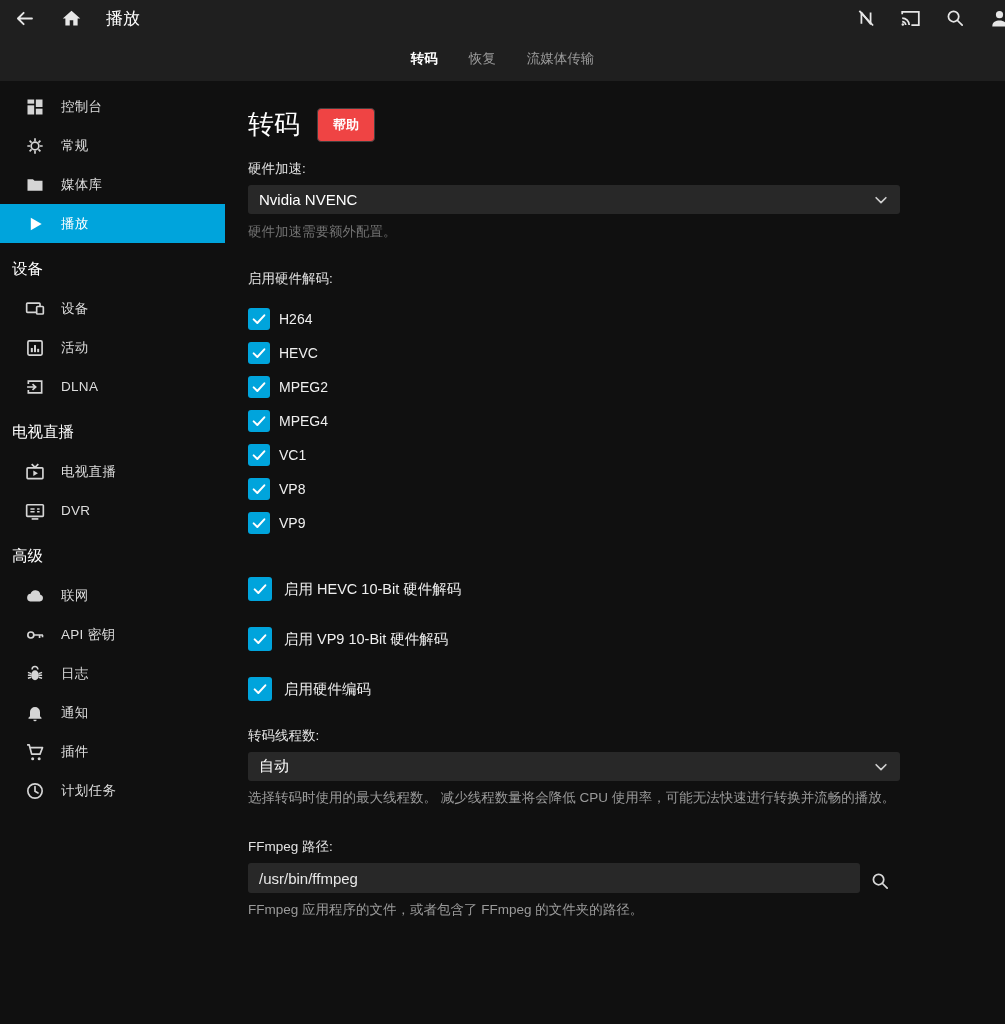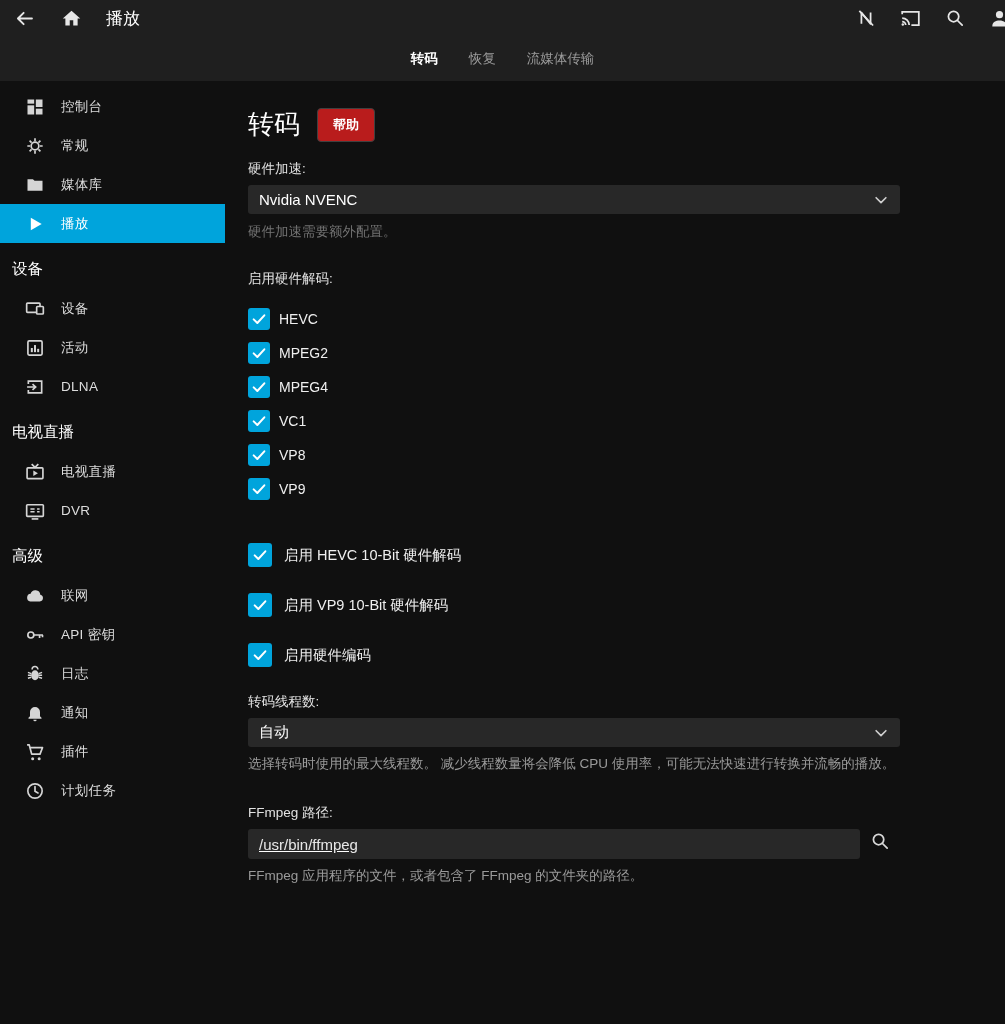--- a/index.html
+++ b/index.html
@@ -30,21 +30,21 @@
   .nav-item { display:flex; align-items:center; height:39px; padding-left:25px; cursor:pointer; color:#dcdcdc; text-decoration:none; }
   .nav-item .nav-icon { width:20px; height:20px; margin-right:16px; color:#d5d5d5; }
   .nav-item .nav-label { font-size:13.5px; letter-spacing:.3px; }
   .nav-item.active { background:#00a4dc; color:#fff; }
   .nav-item.active .nav-icon { color:#fff; }
 
   
   .content { padding:26px 0 0 23px; width:780px; }
   .title-row { display:flex; align-items:center; gap:17px; margin-bottom:18px; }
   .main-title { font-size:26px; font-weight:400; color:#fff; }
-  .help-btn { background:#b91c1c; border:1px solid #404040; color:#fff; font-weight:bold;
+  .help-btn { background:#ef4444; border:1px solid #404040; color:#fff; font-weight:bold;
               font-size:13px; padding:7px 15px; border-radius:4px; cursor:pointer; font-family:inherit; }
 
   .field-label { font-size:13.5px; color:#e2e2e2; margin-bottom:7px; }
   .select-box { width:652px; height:29px; background:#282828; border-radius:3px;
                 display:flex; align-items:center; justify-content:space-between;
                 padding:0 10px 0 11px; cursor:pointer; }
   .select-value { font-size:15px; color:#fff; }
   .chevron { color:#cfcfcf; }
   .accent-link { display:inline-block; margin-top:9px; font-size:13.5px; color:#737373; text-decoration:none; cursor:pointer; }
 
@@ -54,21 +54,21 @@
   .checkbox { width:22px; height:22px; background:#00a4dc; border-radius:3px;
               display:flex; align-items:center; justify-content:center; flex:0 0 auto; }
   .check-row .check-label { margin-left:9px; font-size:14px; color:#efefef; }
   .big-checks { margin-top:43px; }
   .big-checks .check-row { margin-bottom:26px; }
   .big-checks .checkbox { width:24px; height:24px; }
   .big-checks .check-label { margin-left:12px; font-size:14.5px; }
 
   .form-group { margin-top:31px; }
   .help-text { margin-top:8px; font-size:13.5px; color:#9a9a9a; }
-  .input-row { display:flex; align-items:flex-start;text-decoration:underline; }
+  .input-row { display:flex; align-items:flex-end; }
   .text-input { background:#282828; border:none; border-radius:3px; height:30px;
                 color:#e8e8e8; font-size:15px; padding:0 11px; font-family:inherit; outline:none; }
   .w-path { width:612px; }
   .search-btn { background:none; border:none; margin-left:8px; padding:2px; cursor:pointer; color:#d8d8d8; }
 </style>
 </head>
 <body>
 
 <header class="skin-header">
   <div class="topbar">
@@ -310,20 +310,30 @@
     <div class="field-label decode-label">启用硬件解码:</div>
     <div id="codec-list">
         <div class="check-row">
           <span class="checkbox">
             <span>
               <svg width="16" height="16" viewBox="0 0 24 24">
                 <path d="M4 12.5l5.5 5.5L20 6.5" fill="none" stroke="#fff" stroke-width="3" stroke-linecap="round" stroke-linejoin="round"></path>
               </svg>
             </span>
           </span>
+          <span class="check-label">H264</span>
+        </div>
+        <div class="check-row">
+          <span class="checkbox">
+            <span>
+              <svg width="16" height="16" viewBox="0 0 24 24">
+                <path d="M4 12.5l5.5 5.5L20 6.5" fill="none" stroke="#fff" stroke-width="3" stroke-linecap="round" stroke-linejoin="round"></path>
+              </svg>
+            </span>
+          </span>
           <span class="check-label">HEVC</span>
         </div>
         <div class="check-row">
           <span class="checkbox">
             <span>
               <svg width="16" height="16" viewBox="0 0 24 24">
                 <path d="M4 12.5l5.5 5.5L20 6.5" fill="none" stroke="#fff" stroke-width="3" stroke-linecap="round" stroke-linejoin="round"></path>
               </svg>
             </span>
           </span>

